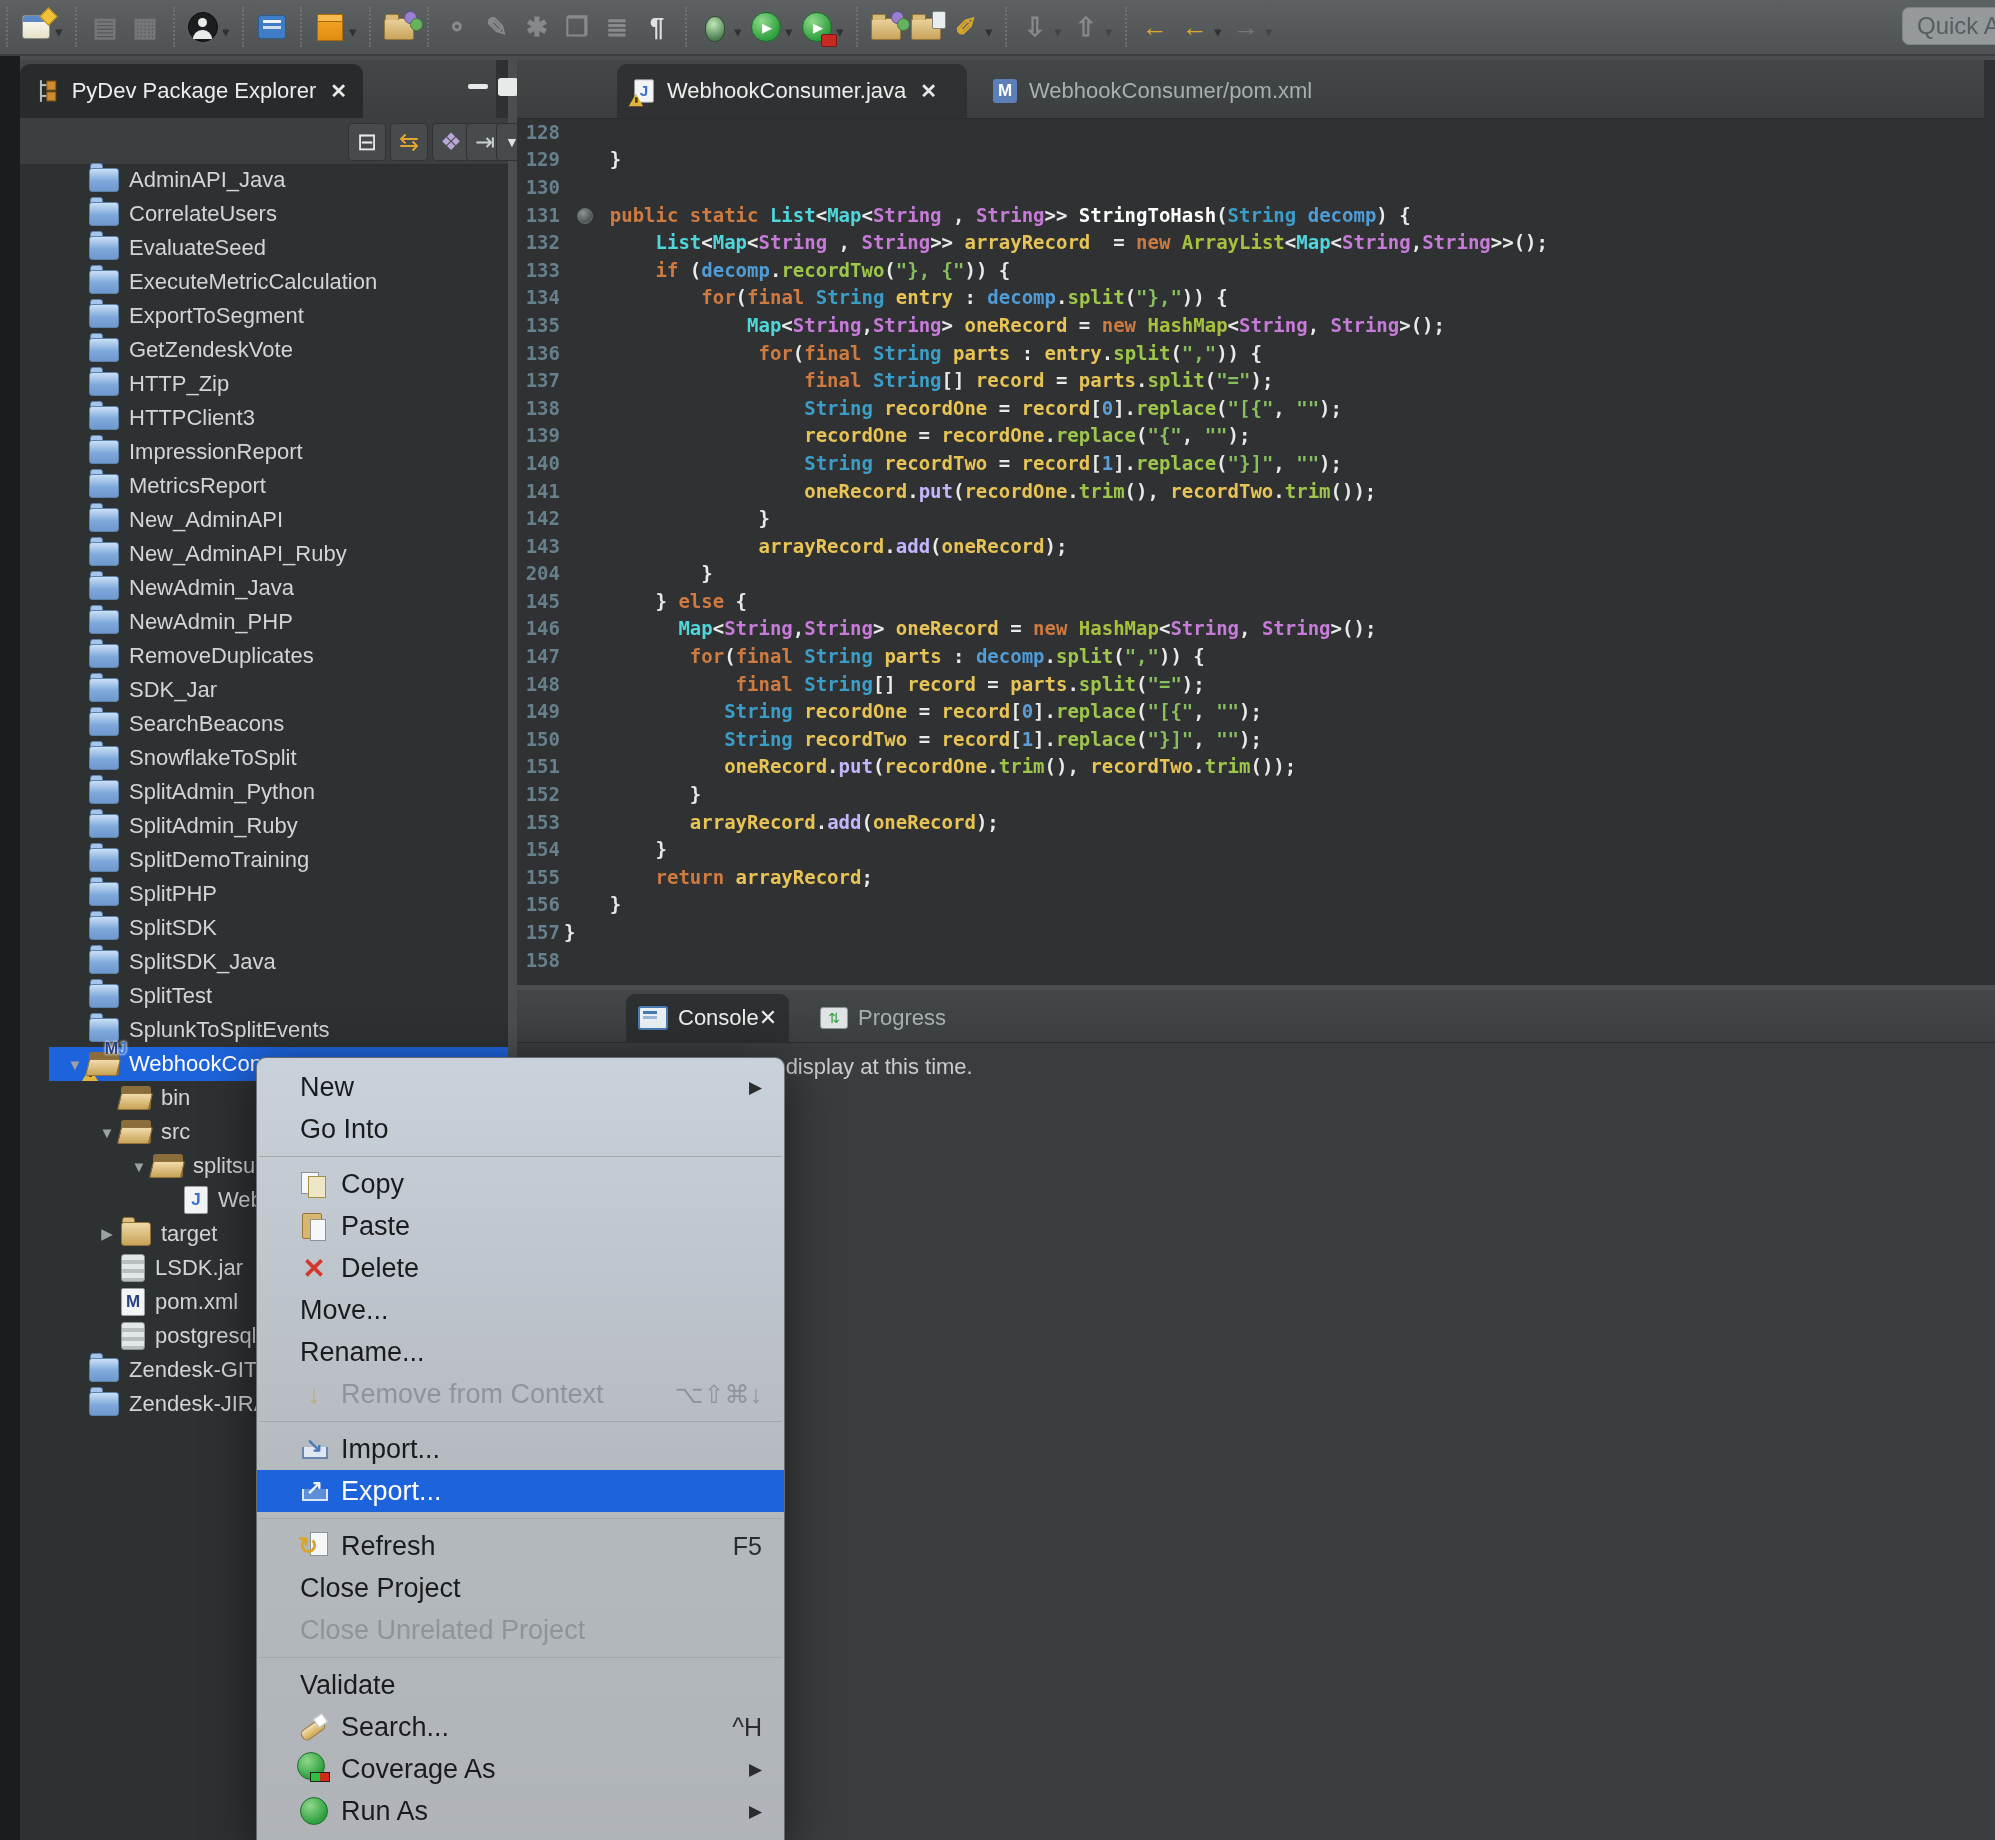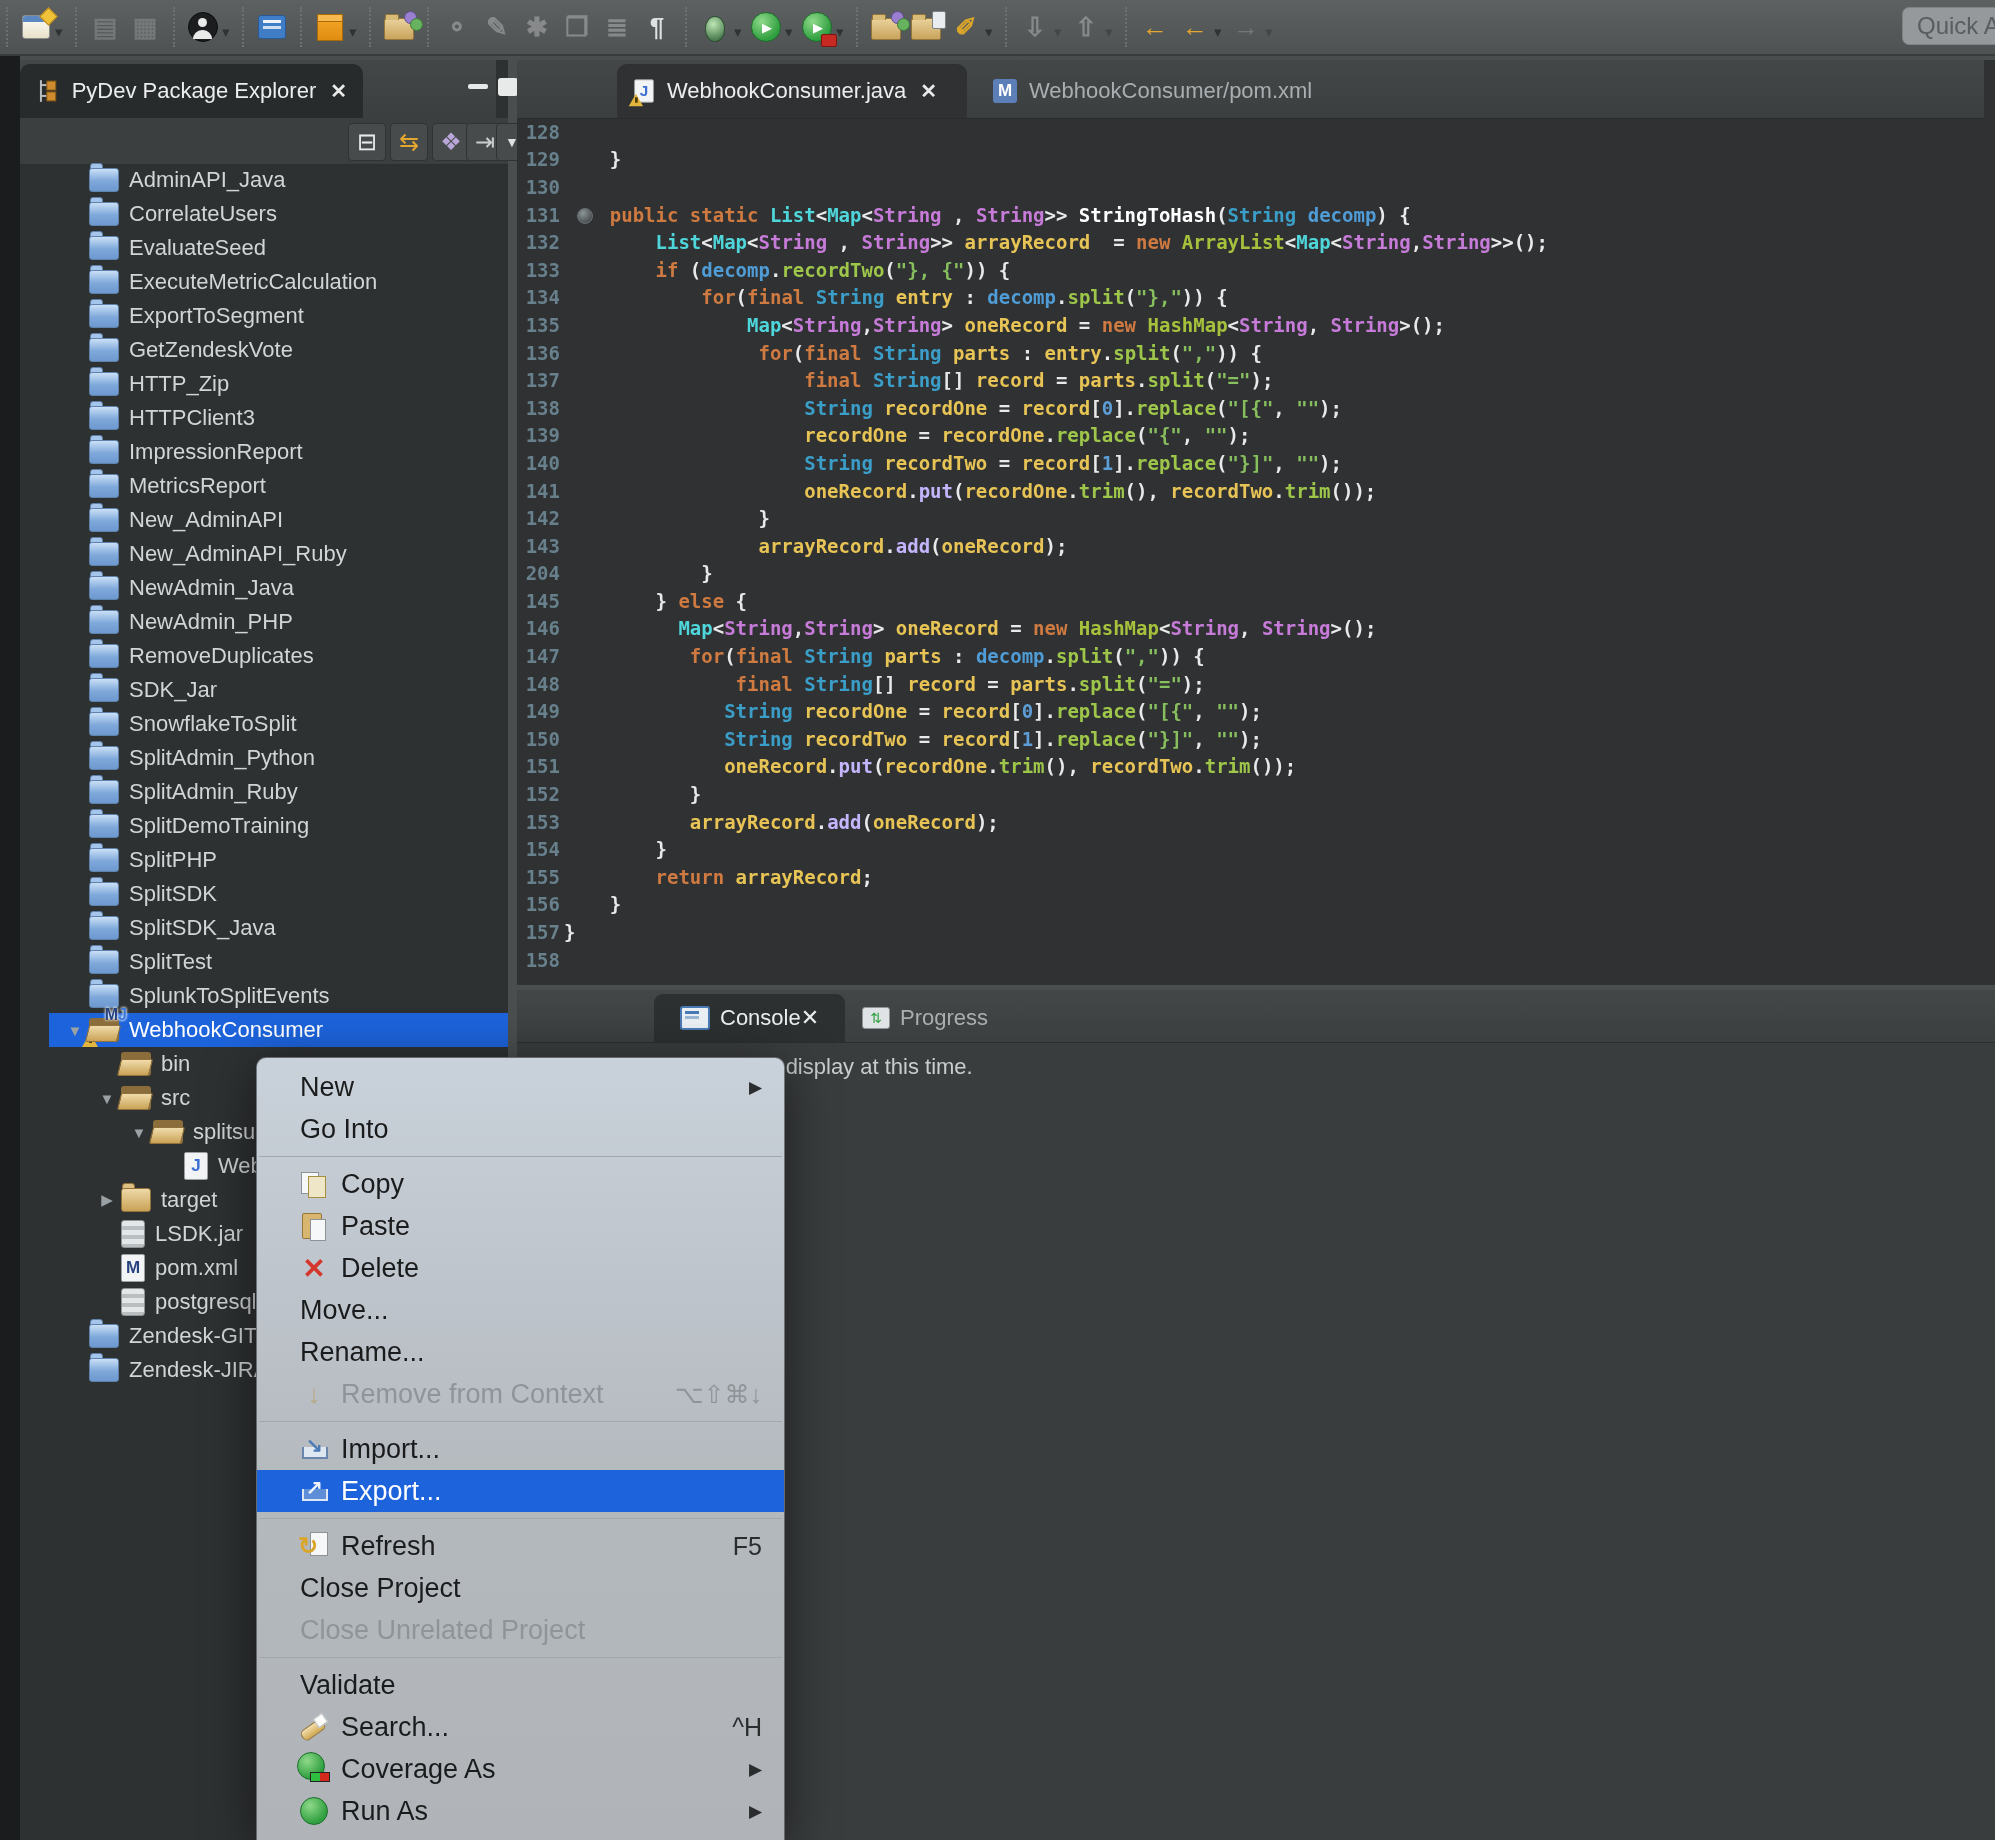--- a/index.html
+++ b/index.html
@@ -100,21 +100,21 @@
   .lnum{display:inline-block;width:43px;text-align:right;color:#67808c;flex:none;}
   .bp{position:absolute;left:60px;top:7px;width:14px;height:14px;border-radius:50%;
     background:radial-gradient(circle at 35% 30%,#8d9496,#4e5456 70%);border:1px solid #6a7173;}
   .lcode{margin-left:4px;}
   .tok.p{color:#e8e9e9;} .tok.k{color:#ce7a41;} .tok.c{color:#4fd6db;} .tok.t{color:#c77bd9;}
   .tok.m{color:#ffffff;} .tok.cl{color:#a6c23c;} .tok.v{color:#e7c455;} .tok.b{color:#4f9cd6;}
   .tok.ts{color:#3b9ec9;} .tok.f{color:#9dc64a;} .tok.f2{color:#c4b5fd;} .tok.s{color:#87be5e;}
   .tok.n{color:#5d9dd6;}
   
   .con-tabbar{position:absolute;left:0;top:0;right:0;height:52px;background:linear-gradient(#434748,#3b3f40);border-bottom:1px solid #2b2e2f;}
-  .con-tab{position:absolute;top:4px;height:48px;border-radius:9px 9px 0 0;display:flex;align-items:center;padding:0 26px;font-size:22px;color:#a9aeb0;margin-left:28px;}
+  .con-tab{position:absolute;top:4px;height:48px;border-radius:9px 9px 0 0;display:flex;align-items:center;padding:0 12px;font-size:22px;color:#a9aeb0;}
   .con-tab.active{background:#2d3031;color:#eceeee;}
   .ic-console{width:26px;height:20px;background:#eaf0f4;border:2px solid #4a7ab5;border-radius:3px;margin-right:10px;position:relative;flex:none;}
   .ic-console::before{content:"";position:absolute;left:3px;top:3px;width:14px;height:3px;background:#4a7ab5;box-shadow:0 5px 0 #9db7d6;}
   .ic-prog{width:26px;height:20px;background:#dfe3e5;border:1px solid #8f9496;border-radius:3px;margin-right:10px;display:flex;align-items:center;justify-content:center;font-size:14px;color:#2f9f3f;flex:none;}
   .con-msg{position:absolute;left:117px;top:64px;font-size:22px;color:#c9cdce;white-space:nowrap;}
   
   .cmenu{position:absolute;left:256px;top:1057px;width:529px;height:784px;overflow:hidden;z-index:50;
     background:linear-gradient(#c9d1da,#b4b9be 55%,#b0b4b8);
     border:1px solid rgba(40,44,48,.55);border-radius:10px 10px 0 0;
     box-shadow:0 10px 50px rgba(0,0,0,.55);box-sizing:border-box;padding-top:8px;}
@@ -355,20 +355,24 @@
         <span class="tico ic-proj" style="margin-left: 40px;"></span>
         <span class="tlbl">NewAdmin_PHP</span>
       </div>
       <div class="trow">
         <span class="tico ic-proj" style="margin-left: 40px;"></span>
         <span class="tlbl">RemoveDuplicates</span>
       </div>
       <div class="trow">
         <span class="tico ic-proj" style="margin-left: 40px;"></span>
         <span class="tlbl">SDK_Jar</span>
+      </div>
+      <div class="trow">
+        <span class="tico ic-proj" style="margin-left: 40px;"></span>
+        <span class="tlbl">SearchBeacons</span>
       </div>
       <div class="trow">
         <span class="tico ic-proj" style="margin-left: 40px;"></span>
         <span class="tlbl">SnowflakeToSplit</span>
       </div>
       <div class="trow">
         <span class="tico ic-proj" style="margin-left: 40px;"></span>
         <span class="tlbl">SplitAdmin_Python</span>
       </div>
       <div class="trow">

